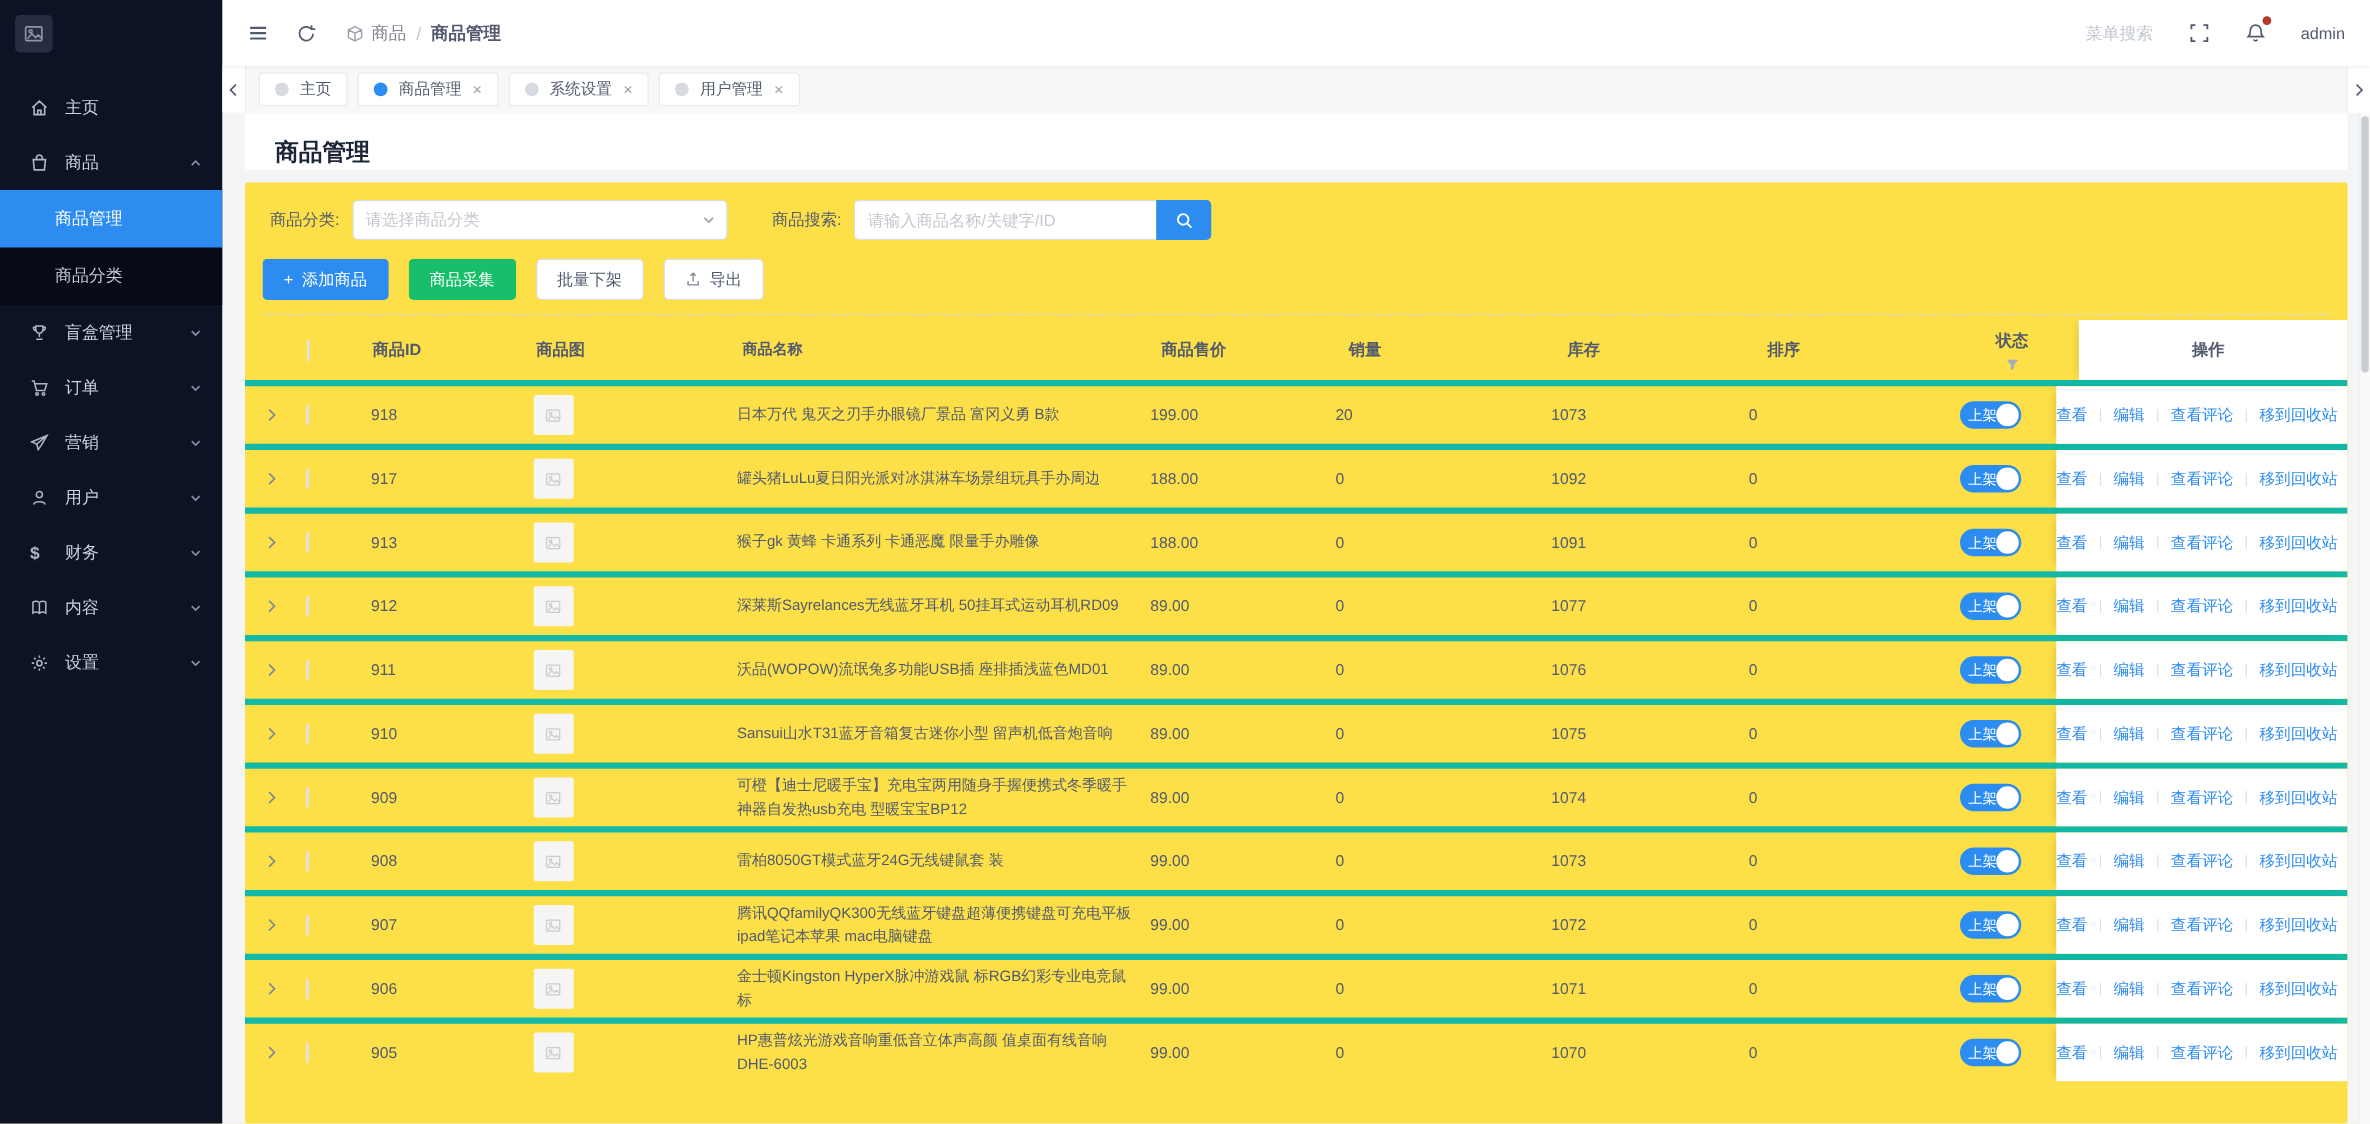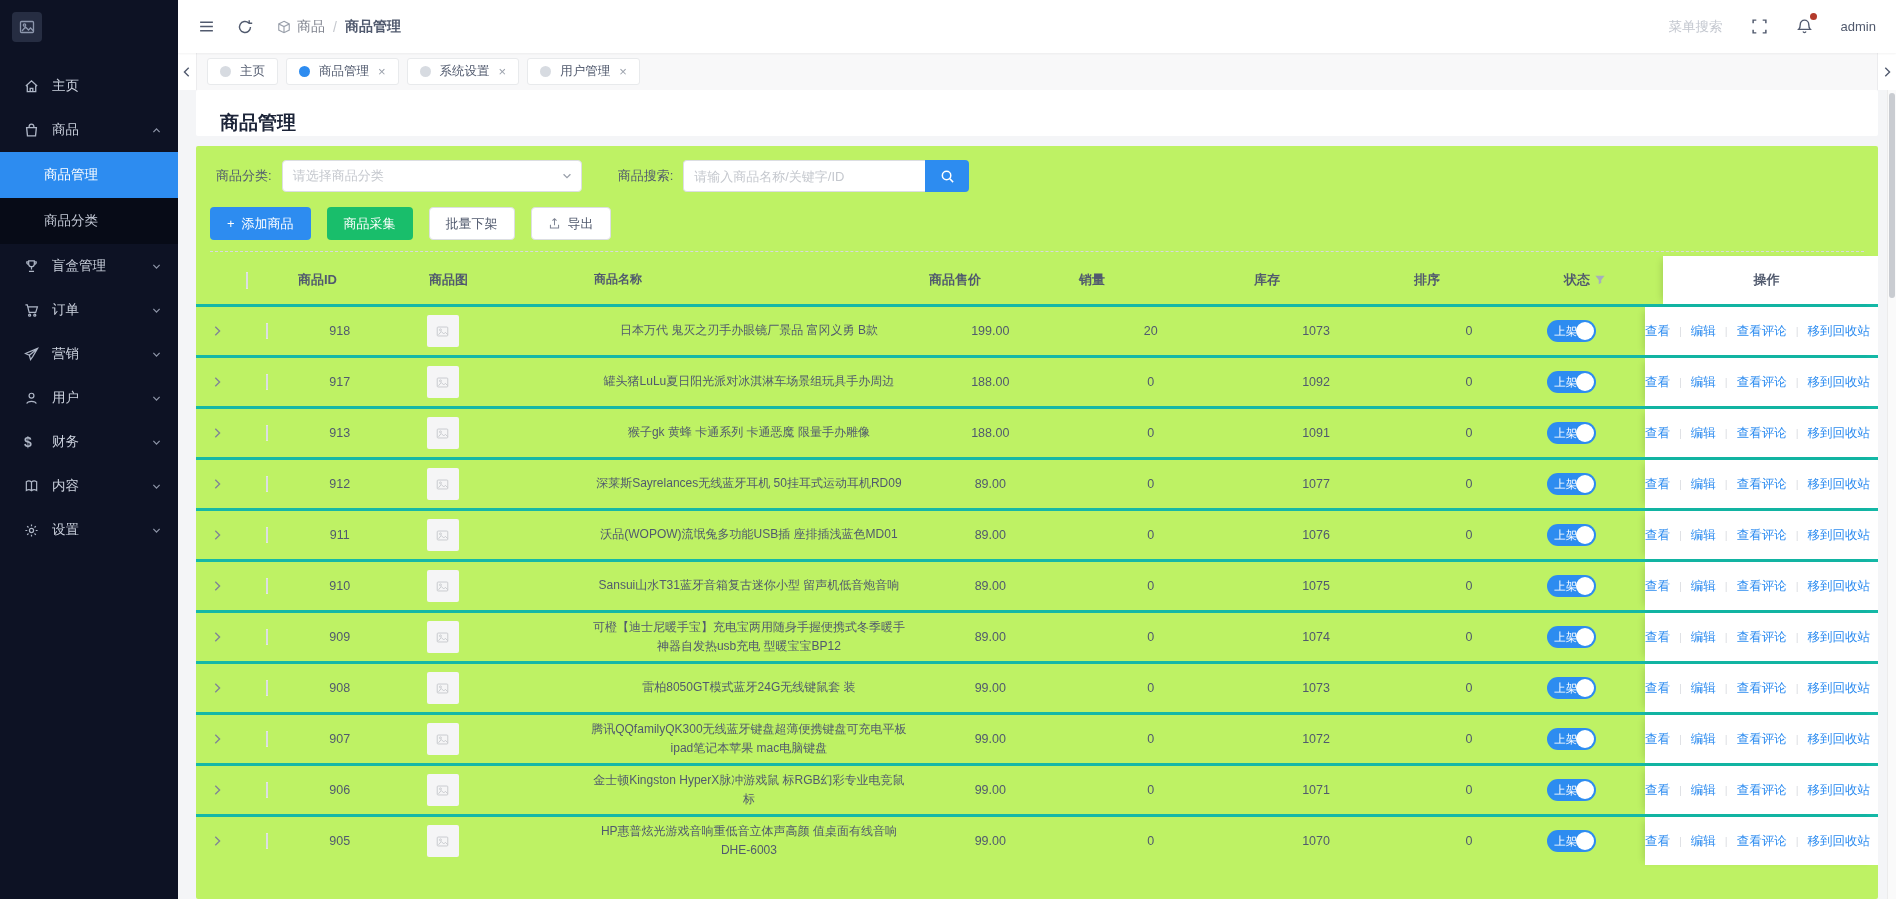--- a/index.html
+++ b/index.html
@@ -53,21 +53,21 @@
   .content { flex:1; min-height:0; display:flex; flex-direction:column; padding:0 18px;
              background-color:#f4f5f7;
              background-image:radial-gradient(#dcе0e5 1px, transparent 1px), radial-gradient(#dde1e6 1px, transparent 1px);
              background-size:5px 5px; }
   .page-head { background:#fff; padding:20px 24px 0; border-radius:2px; }
   .page-title { font-size:19px; font-weight:600; color:#1c2438; line-height:26px; }
   .page-tabs { display:flex; margin-top:18px; border-bottom:1px solid #e8eaec; }
   .ptab { font-size:14px; color:#515a6e; padding:0 6px 13px; margin-right:40px; cursor:pointer; }
   .ptab.active { color:#2d8cf0; border-bottom:2px solid #2d8cf0; margin-bottom:-1px; }
 
-  .card { background:#bef264; margin-top:10px; border-radius:2px; flex:1; min-height:0; overflow:hidden; }
+  .card { background:#fde047; margin-top:10px; border-radius:2px; flex:1; min-height:0; overflow:hidden; }
 
   .filter-row { display:flex; align-items:center; margin-top:14px; padding:0 20px; font-size:13px; }
   .filter-label { margin-right:10px; color:#515a6e; }
   .ivu-select { position:relative; width:300px; height:32px; border:1px solid #dcdee2; border-radius:4px; background:#fff;
                 display:flex; align-items:center; padding:0 26px 0 10px; color:#c5c8ce; cursor:pointer; }
   .sel-chevron { position:absolute; right:8px; color:#9aa0ab; display:flex; }
   .gap36 { width:36px; }
   .search-group { display:flex; }
   .ivu-input { width:242px; height:32px; border:1px solid #dcdee2; border-right:none; border-radius:4px 0 0 4px;
                padding:0 10px; font-size:13px; color:#515a6e; outline:none; font-family:inherit; }
@@ -82,32 +82,32 @@
   .btn-success { background:#19be6b; color:#fff; }
   .btn-default { border-color:#dcdee2; color:#515a6e; }
   .btn-default .b-icon { color:#808695; display:flex; }
 
   .divider-dashed { border-top:1px dashed #d8dade; margin:11px 14px 0; }
 
   
   .table { margin-top:4px; }
   .thead, .trow { display:flex; align-items:center; }
   .thead { height:48px; font-size:13px; font-weight:bold; color:#515a6e; }
-  .trow { min-height:51px; border-top:3px solid #14b8a6; font-size:12.5px; color:#515a6e;text-align:center; }
+  .trow { min-height:51px; border-top:5px solid #14b8a6; font-size:12.5px; color:#515a6e; }
   .cell { padding-right:8px; }
   .c-expand { width:50px; display:flex; justify-content:center; color:#808695; cursor:pointer; }
   .c-check { width:52px; }
   .c-id { width:95px; }
   .c-img { width:165px;margin-left:36px; }
   .c-name { width:335px; padding-right:12px; line-height:1.6; font-size:12px; }
   .c-price { width:150px; }
   .c-sales { width:175px; }
   .c-stock { width:160px; }
   .c-sort { width:150px; }
-  .c-status { width:99px; display:flex; align-items:center; gap:5px; }
+  .c-status { width:99px; display:flex; align-items:center; gap:5px;flex-direction:column; }
   .c-actions { flex:1; align-self:stretch; display:flex; align-items:center; justify-content:center;
                background:#fff; box-shadow:-5px 0 7px -4px rgba(0,0,0,.15); }
   .cb { width:14px; height:14px; border:1px solid #dcdee2; border-radius:2px; background:#fff; cursor:pointer; }
   .img-ph { width:32px; height:32px; background:#f5f5f6; border-radius:2px; display:flex; align-items:center; justify-content:center; color:#c9cbcf; }
   .toggle { position:relative; width:49px; height:22px; border-radius:11px; background:#2d8cf0; color:#fff;
             font-size:11.5px; display:flex; align-items:center; padding-left:7px; cursor:pointer; }
   .toggle .knob { position:absolute; top:2px; right:2px; width:18px; height:18px; border-radius:50%; background:#fff; }
   .action-link { color:#2d8cf0; cursor:pointer; white-space:nowrap; }
   .sep { color:#dcdee2; margin:0 9px; font-size:11px; }
   .funnel { color:#a6aebc; display:flex; cursor:pointer; }

